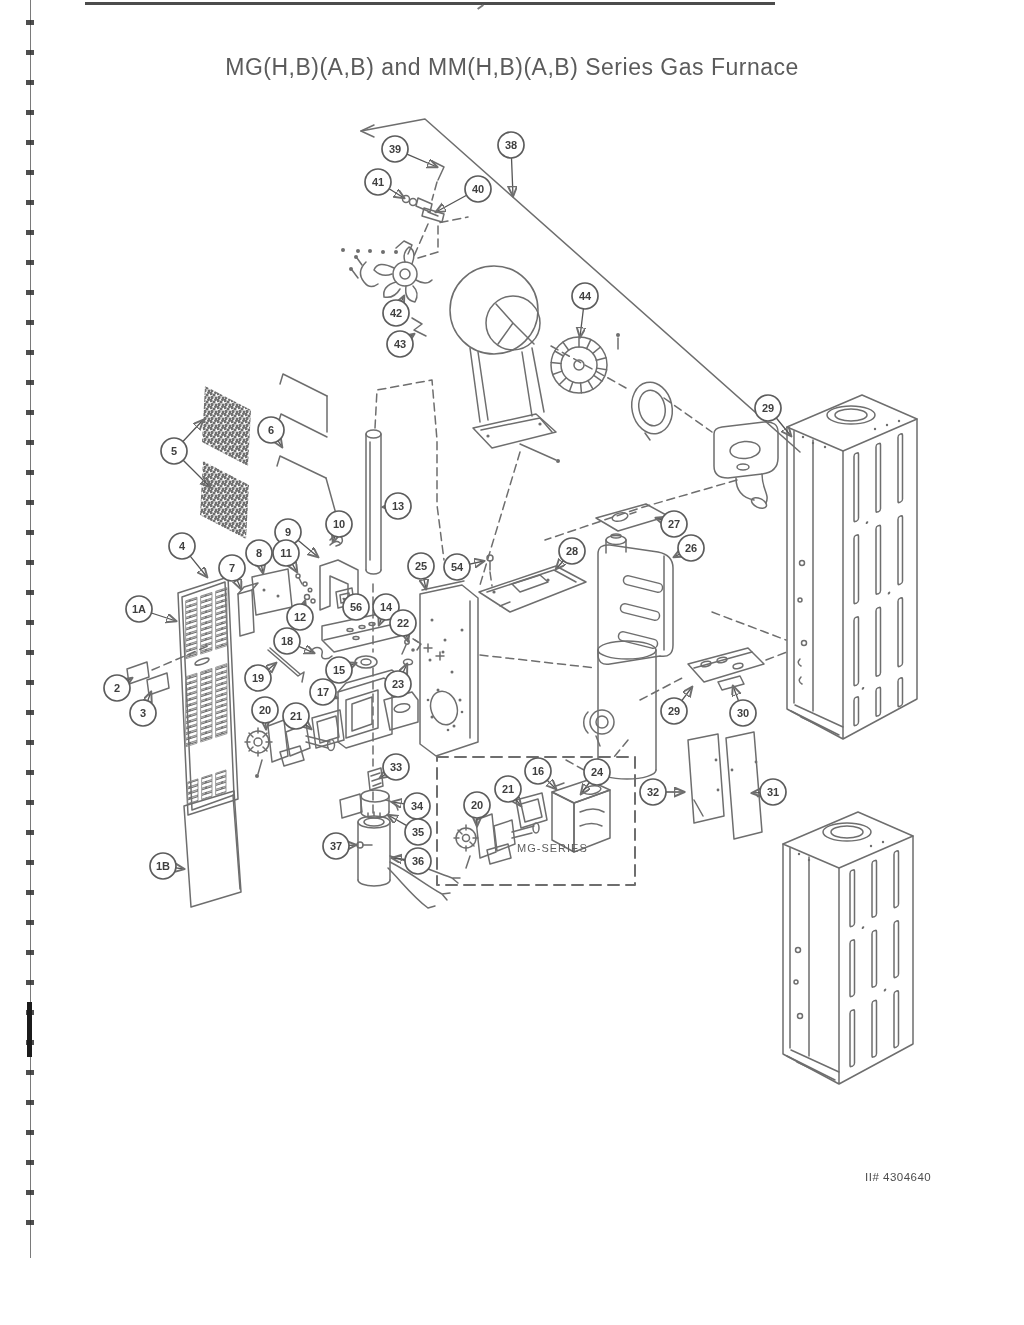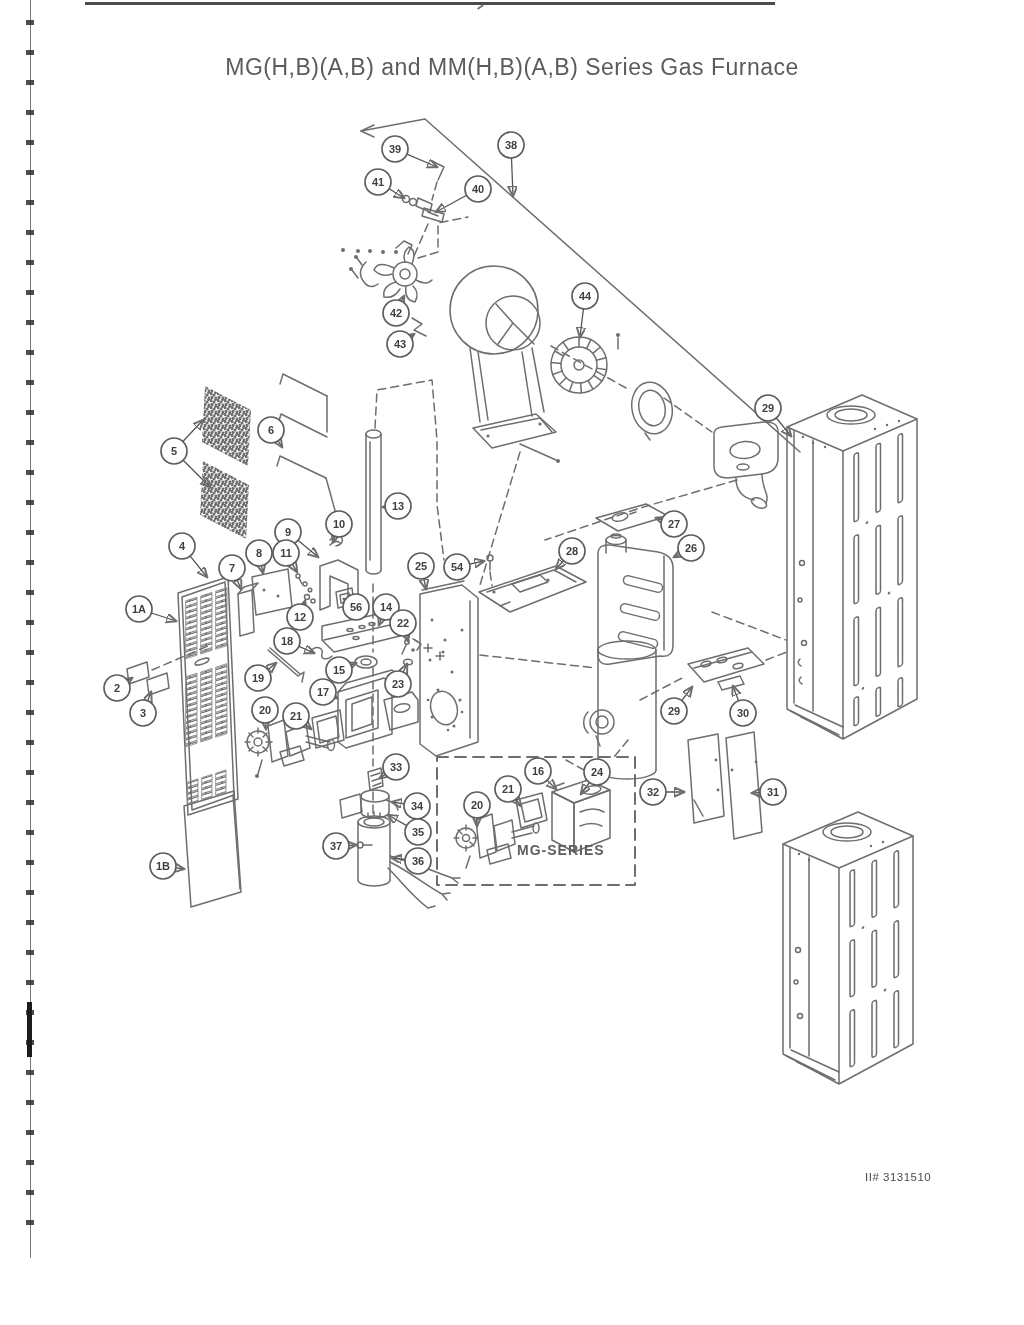--- a/index.html
+++ b/index.html
@@ -9,21 +9,21 @@
   .page{position:relative;width:1024px;height:1325px;background:var(--paper);overflow:hidden;
         font-family:"Liberation Sans",sans-serif;}
   .scan-top{position:absolute;left:85px;top:2px;width:690px;height:3px;background:var(--scan);opacity:.85;}
   .scan-mark-small{position:absolute;left:477px;top:6px;width:7px;height:2px;background:#777;transform:rotate(-35deg);}
   .scan-left-line{position:absolute;left:30px;top:0;width:1px;height:1258px;background:#7a7a7a;}
   .scan-ticks{position:absolute;left:26px;top:20px;width:8px;height:1220px;
         background:repeating-linear-gradient(180deg,#2f2f2f 0 5px,transparent 5px 30px);opacity:.85;}
   .scan-blob{position:absolute;left:27px;top:1002px;width:5px;height:55px;background:#1b1b1b;}
   .title{position:absolute;left:0;top:54px;width:1024px;text-align:center;
         font-size:23px;font-weight:normal;color:var(--title);letter-spacing:.5px;}
-  .mg-label{position:absolute;left:517px;top:842px;font-size:14px;font-weight:bold;color:#5e5e5e;letter-spacing:1px;}
+  .mg-label{position:absolute;left:517px;top:842px;font-size:11px;font-weight:normal;color:#5e5e5e;letter-spacing:1px;}
   .footer-num{position:absolute;left:865px;top:1171px;font-size:11.5px;color:#4c4c4c;letter-spacing:.5px;}
   svg.art{position:absolute;left:0;top:0;}
   #art path,#art line,#art polyline,#art polygon,#art ellipse,#art circle,#art rect{
         stroke:var(--ink);fill:none;stroke-width:1.5;stroke-linecap:round;stroke-linejoin:round;}
   #art .d{stroke-dasharray:8 5;}
   #art .d2{stroke-dasharray:11 7;stroke-width:2;}
   #art .dot{fill:var(--ink);stroke:none;}
   #art .spk{fill:url(#speckle);stroke:none;}
   #art .lv{fill:url(#louv);stroke:#8a8a8a;stroke-width:.8;}
   #callouts line{stroke:var(--ink-dark);stroke-width:1.3;fill:none;}
@@ -712,14 +712,14 @@
         </g>
         <g>
           <line x1="760.0" y1="792.6" x2="752" y2="793" marker-end="url(#arrw)"></line>
           <circle cx="773" cy="792" r="13"></circle>
           <text x="773" y="792" dy="0.36em">31</text>
         </g>
       </g>
   </svg>
 
   <div class="mg-label">MG-SERIES</div>
-  <div class="footer-num">II# 3131510</div>
+  <div class="footer-num">II# 4304640</div>
 </div>
 
 </body></html>

